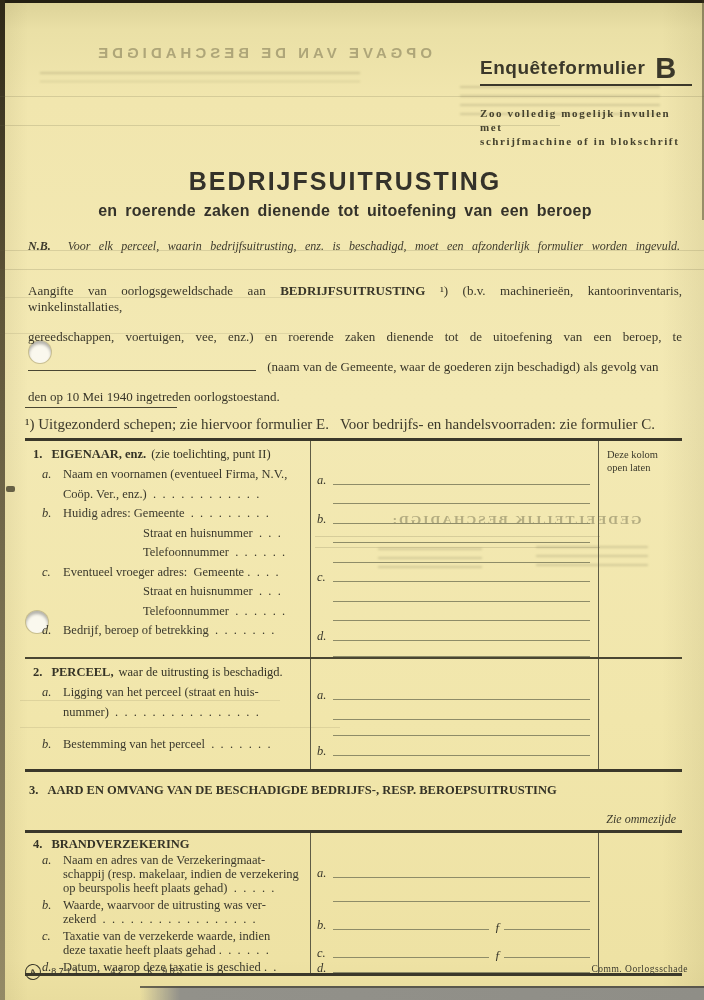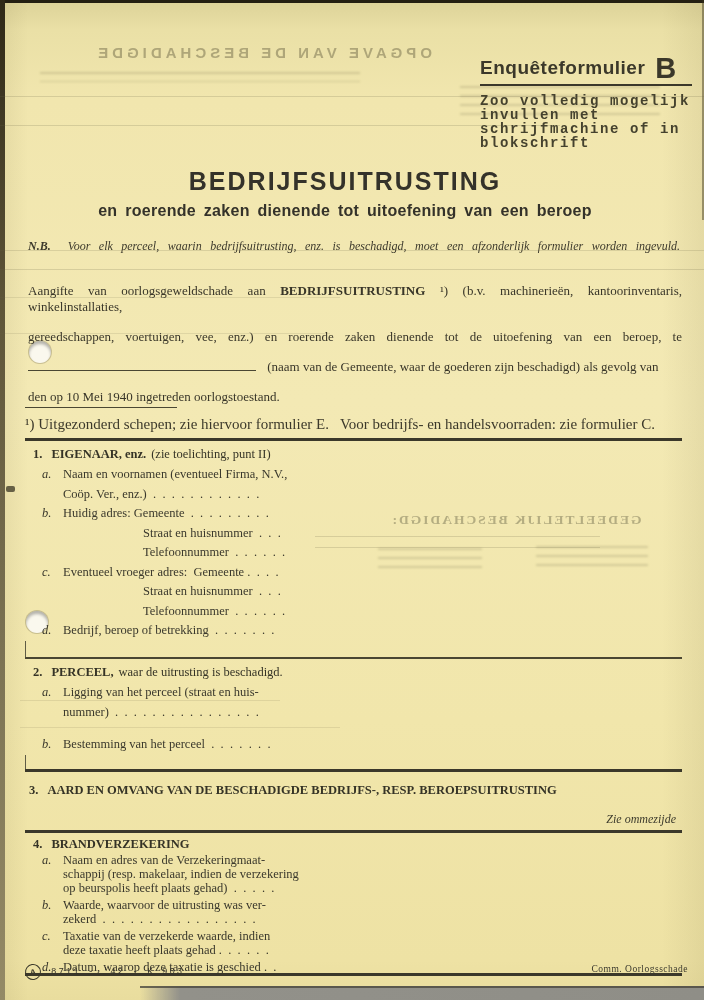--- a/index.html
+++ b/index.html
@@ -28,39 +28,39 @@
   .speck{position:absolute;left:6px;top:486px;width:9px;height:6px;background:#45402c;border-radius:2px;opacity:.8;}
   
   .hole{position:absolute;width:22px;height:22px;border-radius:50%;background:#faf8ee;
     box-shadow:inset 0 3px 3px rgba(0,0,0,0.28), 0 0 0 1px rgba(120,112,80,0.35);}
   
   .hdr{position:absolute;top:56px;left:480px;width:212px;}
   .hdr .line1{font-family:"Liberation Sans",sans-serif;font-weight:bold;color:#3b382a;
     display:flex;align-items:center;border-bottom:2.5px solid #3b382a;padding-bottom:4px;}
   .hdr .flabel{font-size:19px;letter-spacing:0.5px;}
   .hdr .fletter{font-size:29px;line-height:24px;margin-left:10px;}
-  .hdr .instr{margin-top:8px;font-family:Liberation Mono, monospace;font-weight:bold;
-    font-size:14px;letter-spacing:1.6px;line-height:14px;color:#45422e;}
+  .hdr .instr{margin-top:20px;font-family:Liberation Serif, serif;font-weight:bold;
+    font-size:11px;letter-spacing:1.6px;line-height:14px;color:#45422e;}
   
   .titleblock{position:absolute;top:167px;left:0;width:690px;text-align:center;
     font-family:"Liberation Sans",sans-serif;font-weight:bold;color:#34322a;}
   .title-main{font-size:25px;letter-spacing:2px;}
   .title-sub{font-size:16px;letter-spacing:0.3px;word-spacing:3px;margin-top:6px;}
   .nb{position:absolute;top:239px;left:28px;right:24px;font-style:italic;font-size:12px;
     text-align:justify;text-align-last:justify;color:#3d3a2c;}
   
   .intro{position:absolute;top:283px;left:28px;right:22px;font-size:13px;color:#393629;}
   .intro .iline{line-height:16px;margin-bottom:14px;}
   .just{text-align:justify;text-align-last:justify;}
   .blank{display:inline-block;width:228px;height:11px;border-bottom:1px solid #4a4733;margin-right:8px;}
   .fn-rule{position:absolute;top:407px;left:25px;width:152px;height:1px;background:#4a4733;}
   .fn{position:absolute;top:416px;left:25px;font-size:15px;white-space:pre;color:#3c392b;}
   
   .ftable{position:absolute;top:438px;left:25px;width:657px;border-top:3px solid #3b382a;border-bottom:3px solid #3b382a;}
-  .sec{display:flex;overflow:hidden;position:relative;flex-direction:column;}
+  .sec{display:flex;overflow:hidden;position:relative;}
   .sec1{height:216px;}
   .sec2{height:110px;border-top:2px solid #4a4632;}
   .sec3{height:58px;border-top:3px solid #3b382a;display:block;}
   .sec4{height:140px;border-top:3px solid #3b382a;}
   .col-l{width:285px;box-sizing:border-box;padding-top:6px;flex:none;}
   .col-m{width:288px;box-sizing:border-box;border-left:1px solid #5f5c45;padding:0 8px 0 6px;flex:none;}
   .col-r{flex:1;border-left:1px solid #5f5c45;}
   .sec-h{font-size:12.5px;padding-left:8px;margin-bottom:3px;white-space:pre;color:#353326;}
   .sec-h .num{font-weight:bold;margin-right:9px;}
   .sec-h b{margin-right:5px;}

